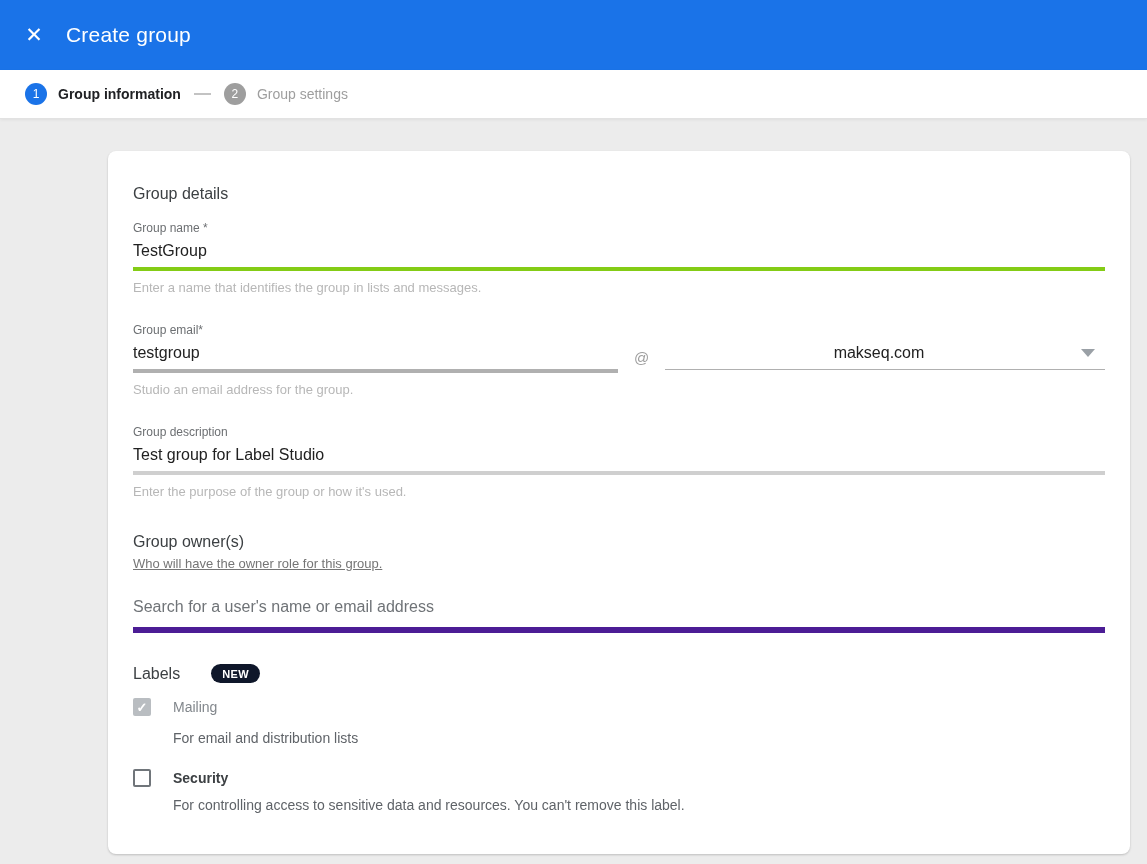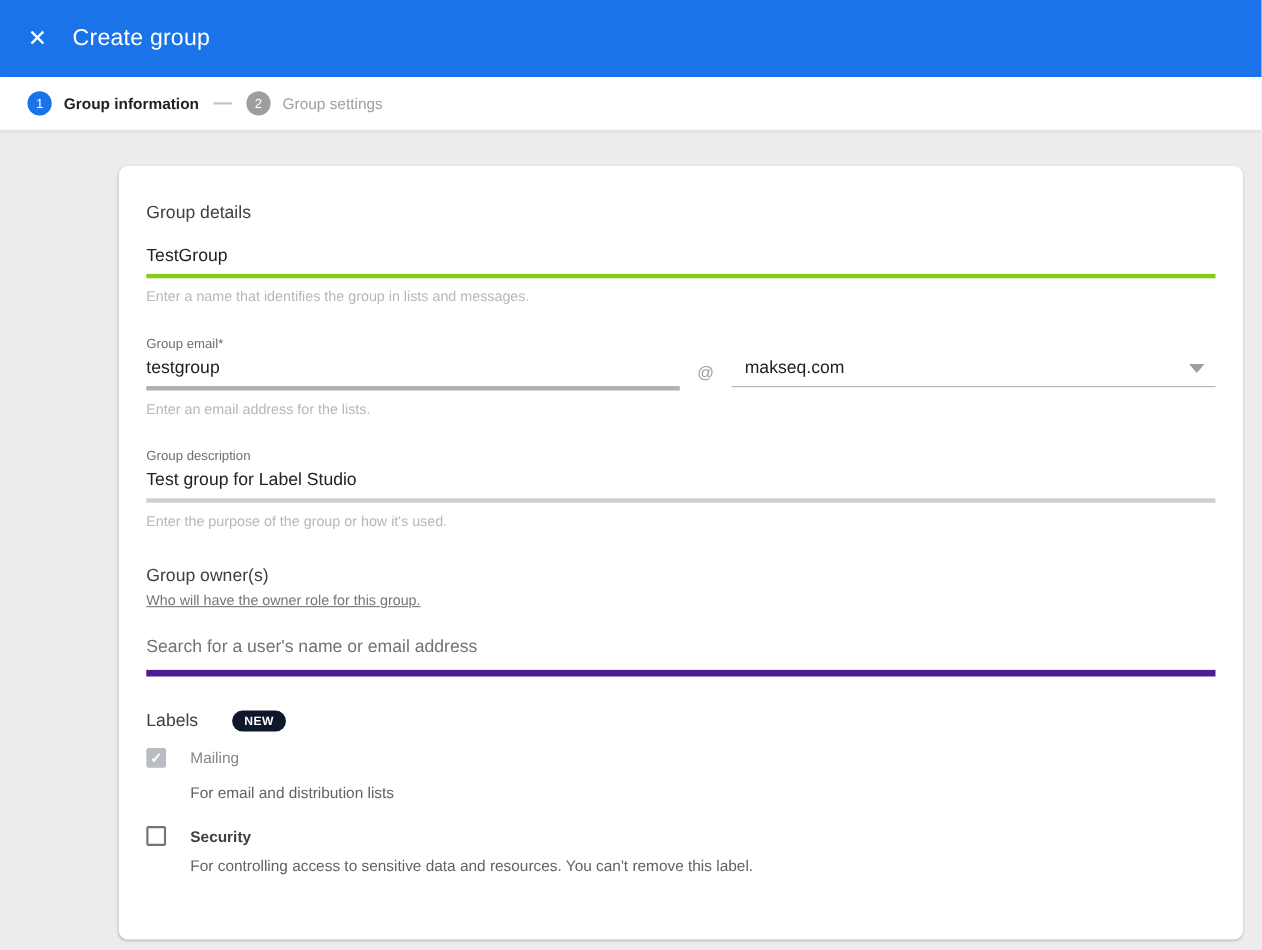--- a/index.html
+++ b/index.html
@@ -89,21 +89,21 @@
     width: 47px; text-align: center;
     color: #9e9e9e; font-size: 15px; padding-top: 8px;
   }
   .domain-col { flex: 1; }
   .domain-select {
     display: flex; align-items: center;
     border-bottom: 1px solid #b0b0b0;
     padding: 2px 10px 7px 12px;
     cursor: pointer;
   }
-  .domain-value { font-size: 16px; color: #212121; line-height: 19px; flex: 1; }
+  .domain-value { font-size: 16px; color: #212121; line-height: 19px; flex: 1; text-align: center; }
   .dropdown-arrow {
     width: 0; height: 0;
     border-left: 7px solid transparent;
     border-right: 7px solid transparent;
     border-top: 8px solid #9aa0a6;
   }
 
   
   .owners-section { margin-top: 33px; }
   .owners-subtext { font-size: 13px; color: #757575; margin-top: 5px; line-height: 15px; text-decoration: underline; }
@@ -164,30 +164,31 @@
     <div class="step-label">Group settings</div>
   </div>
 </div>
 
 <div class="content">
   <div class="card">
 
     <div class="section-heading">Group details</div>
 
     <div class="field">
+      <div class="field-label">Group name *</div>
       <input class="field-input" type="text" value="TestGroup" style="">
       <div class="field-helper">Enter a name that identifies the group in lists and messages.</div>
     </div>
 
     <div class="field">
       <div class="field-label">Group email*</div>
       <div class="email-row">
         <div class="email-col">
           <input class="field-input underline-mid" type="text" value="testgroup" style="">
-          <div class="field-helper">Enter an email address for the lists.</div>
+          <div class="field-helper">Studio an email address for the group.</div>
         </div>
         <div class="at-symbol">@</div>
         <div class="domain-col">
           <div class="domain-select">
             <div class="domain-value">makseq.com</div>
             <div class="dropdown-arrow"></div>
           </div>
         </div>
       </div>
     </div>

